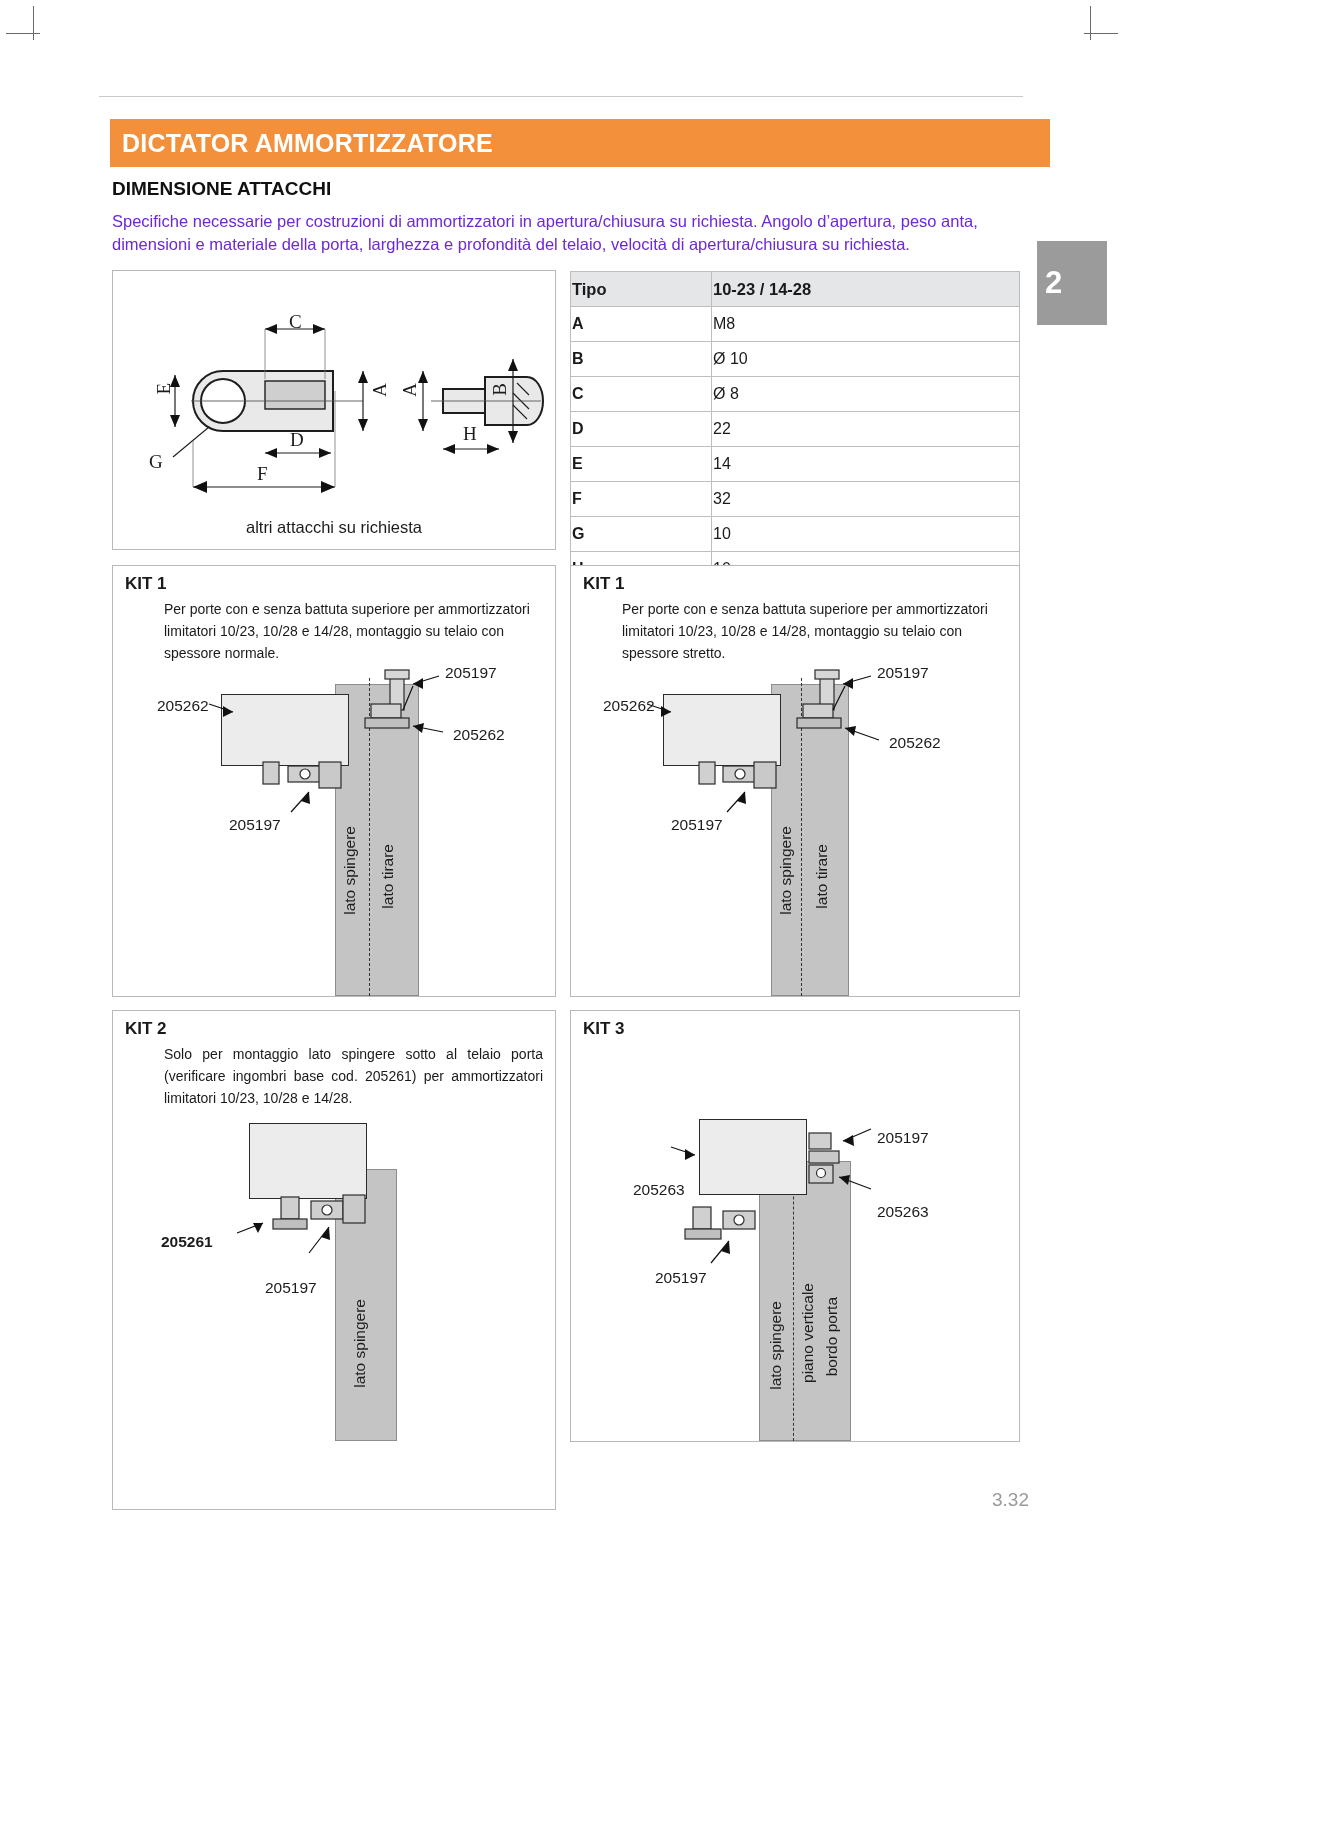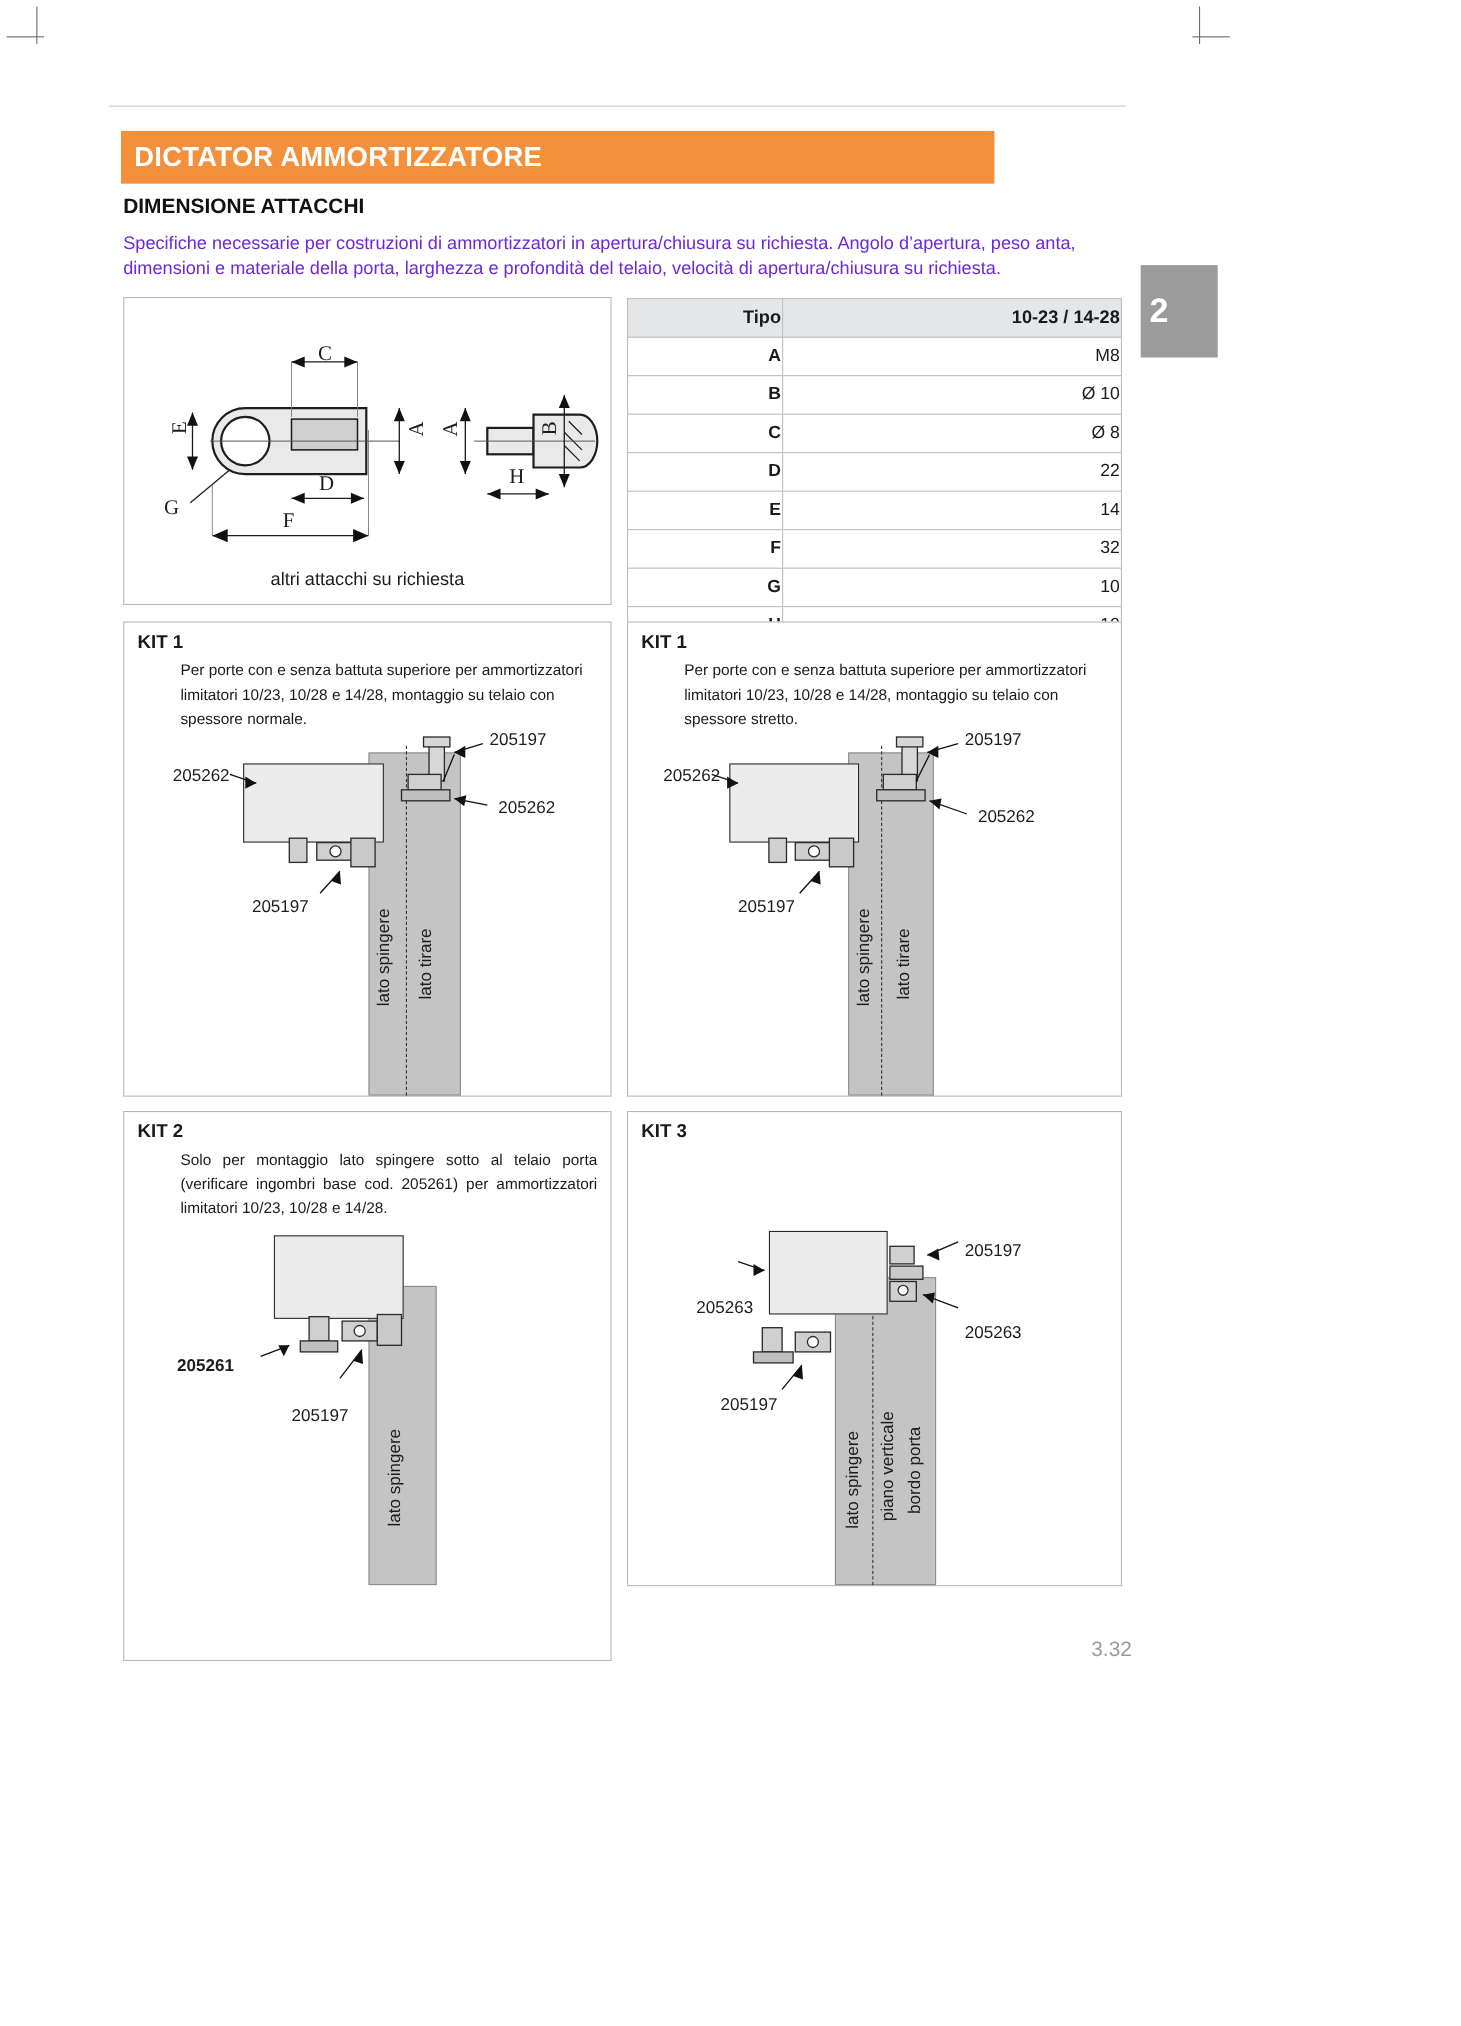--- a/index.html
+++ b/index.html
@@ -14,21 +14,21 @@
   .crop{position:absolute;background:#6a6a6a;}
   .cm-tl-v{left:33px;top:6px;width:1px;height:34px;}
   .cm-tl-h{left:6px;top:33px;width:34px;height:1px;}
   .cm-tr-v{left:1090px;top:6px;width:1px;height:34px;}
   .cm-tr-h{left:1084px;top:33px;width:34px;height:1px;}
 
   .rule{position:absolute;left:99px;top:96px;width:924px;height:1px;background:#c9c9c9;}
 
   
   .titleband{
-    position:absolute;left:110px;top:119px;width:794px;height:48px;
+    position:absolute;left:110px;top:119px;width:940px;height:48px;
     background:#f2903c;display:flex;align-items:center;
   }
   .titleband .t{
     color:#ffffff;font-size:25px;font-weight:bold;letter-spacing:.2px;padding-left:12px;
   }
 
   .subhead{
     position:absolute;left:112px;top:178px;font-size:19px;font-weight:bold;color:#111;
   }
 
@@ -53,21 +53,21 @@
     position:absolute;left:0;right:0;bottom:12px;text-align:center;
     font-size:16.5px;color:#1c1c1c;
   }
 
   
   table.dim{
     position:absolute;left:570px;top:271px;width:450px;border-collapse:collapse;
     font-size:16px;
   }
   table.dim th,table.dim td{
-    border:1px solid #bdbdbd;height:32px;text-align:right;vertical-align:middle;margin-top:44px;
+    border:1px solid #bdbdbd;height:32px;text-align:left;vertical-align:middle;margin-top:44px;
   }
   table.dim thead th{background:#e4e6e8;font-weight:bold;font-size:16.5px;}
   table.dim td.k{width:138px;font-weight:bold;}
 
   
   .kit1l{left:112px;top:565px;width:444px;height:432px;}
   .kit1r{left:570px;top:565px;width:450px;height:432px;}
   .kit2{left:112px;top:1010px;width:444px;height:500px;}
   .kit3{left:570px;top:1010px;width:450px;height:432px;}
 

